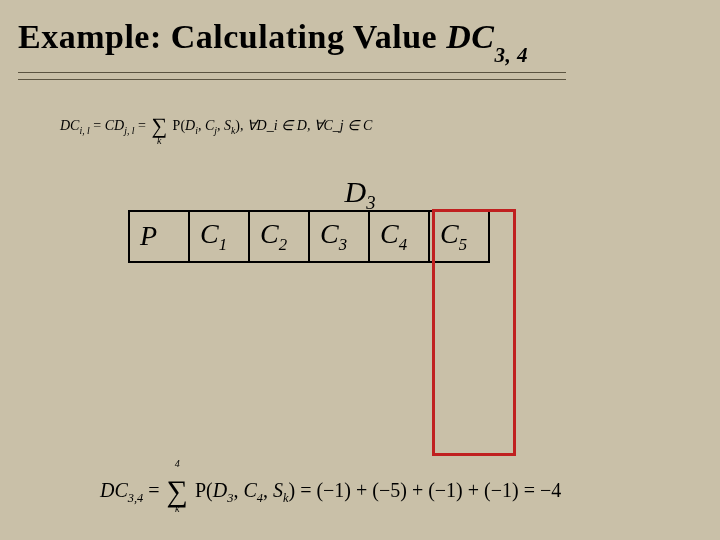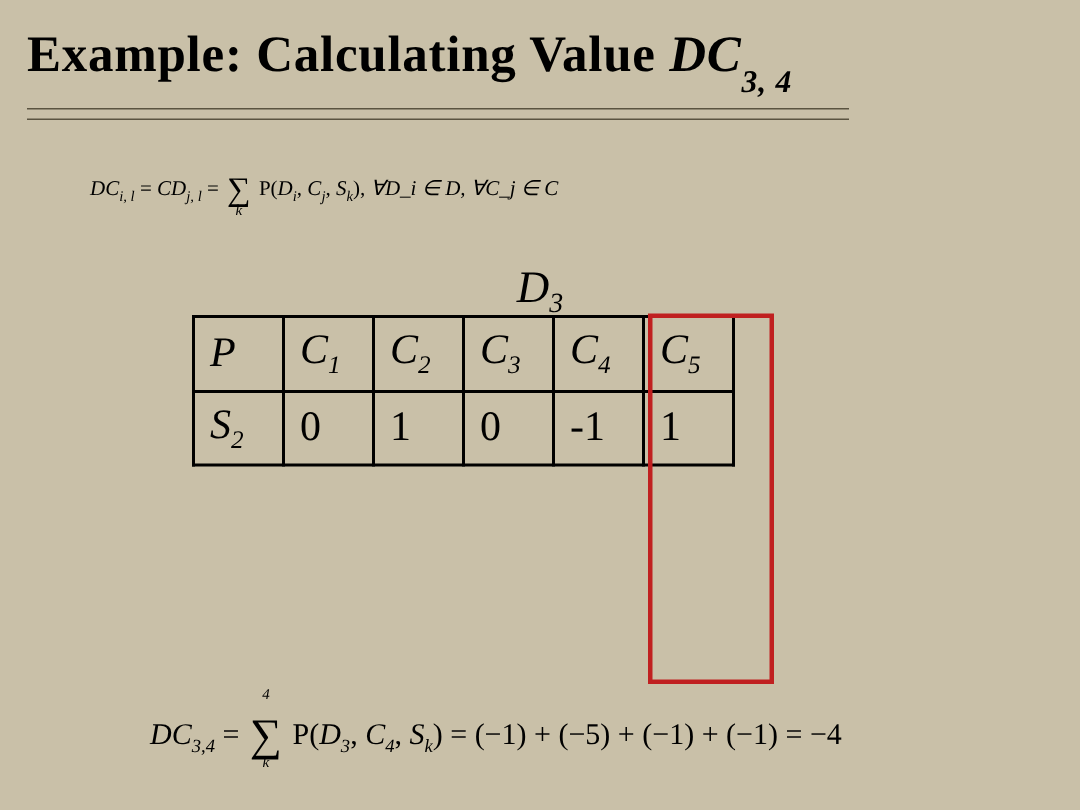--- a/index.html
+++ b/index.html
@@ -56,28 +56,20 @@
 <table class="tbl">
   <tbody>
         <tr>
     <td class="hd"><span>P</span></td>
     <td class="hd"><span>C</span><sub>1</sub></td>
     <td class="hd"><span>C</span><sub>2</sub></td>
     <td class="hd"><span>C</span><sub>3</sub></td>
     <td class="hd"><span>C</span><sub>4</sub></td>
     <td class="hd"><span>C</span><sub>5</sub></td>
   </tr>
-  <tr>
-    <td class="hd"><span>S</span><sub>2</sub></td>
-    <td>0</td>
-    <td>1</td>
-    <td>0</td>
-    <td>-1</td>
-    <td>1</td>
-  </tr>
 </tbody>
     </table>
 
 <div class="highlight-col" style="left:432px;top:209px;width:78px;height:241px;"></div>
 
 <div class="formula-bot">
   <span>DC</span><sub>3,4</sub>
   <span class="plain"> = </span>
   <span class="sum-wrap">
     <span class="sum-top">4</span>

